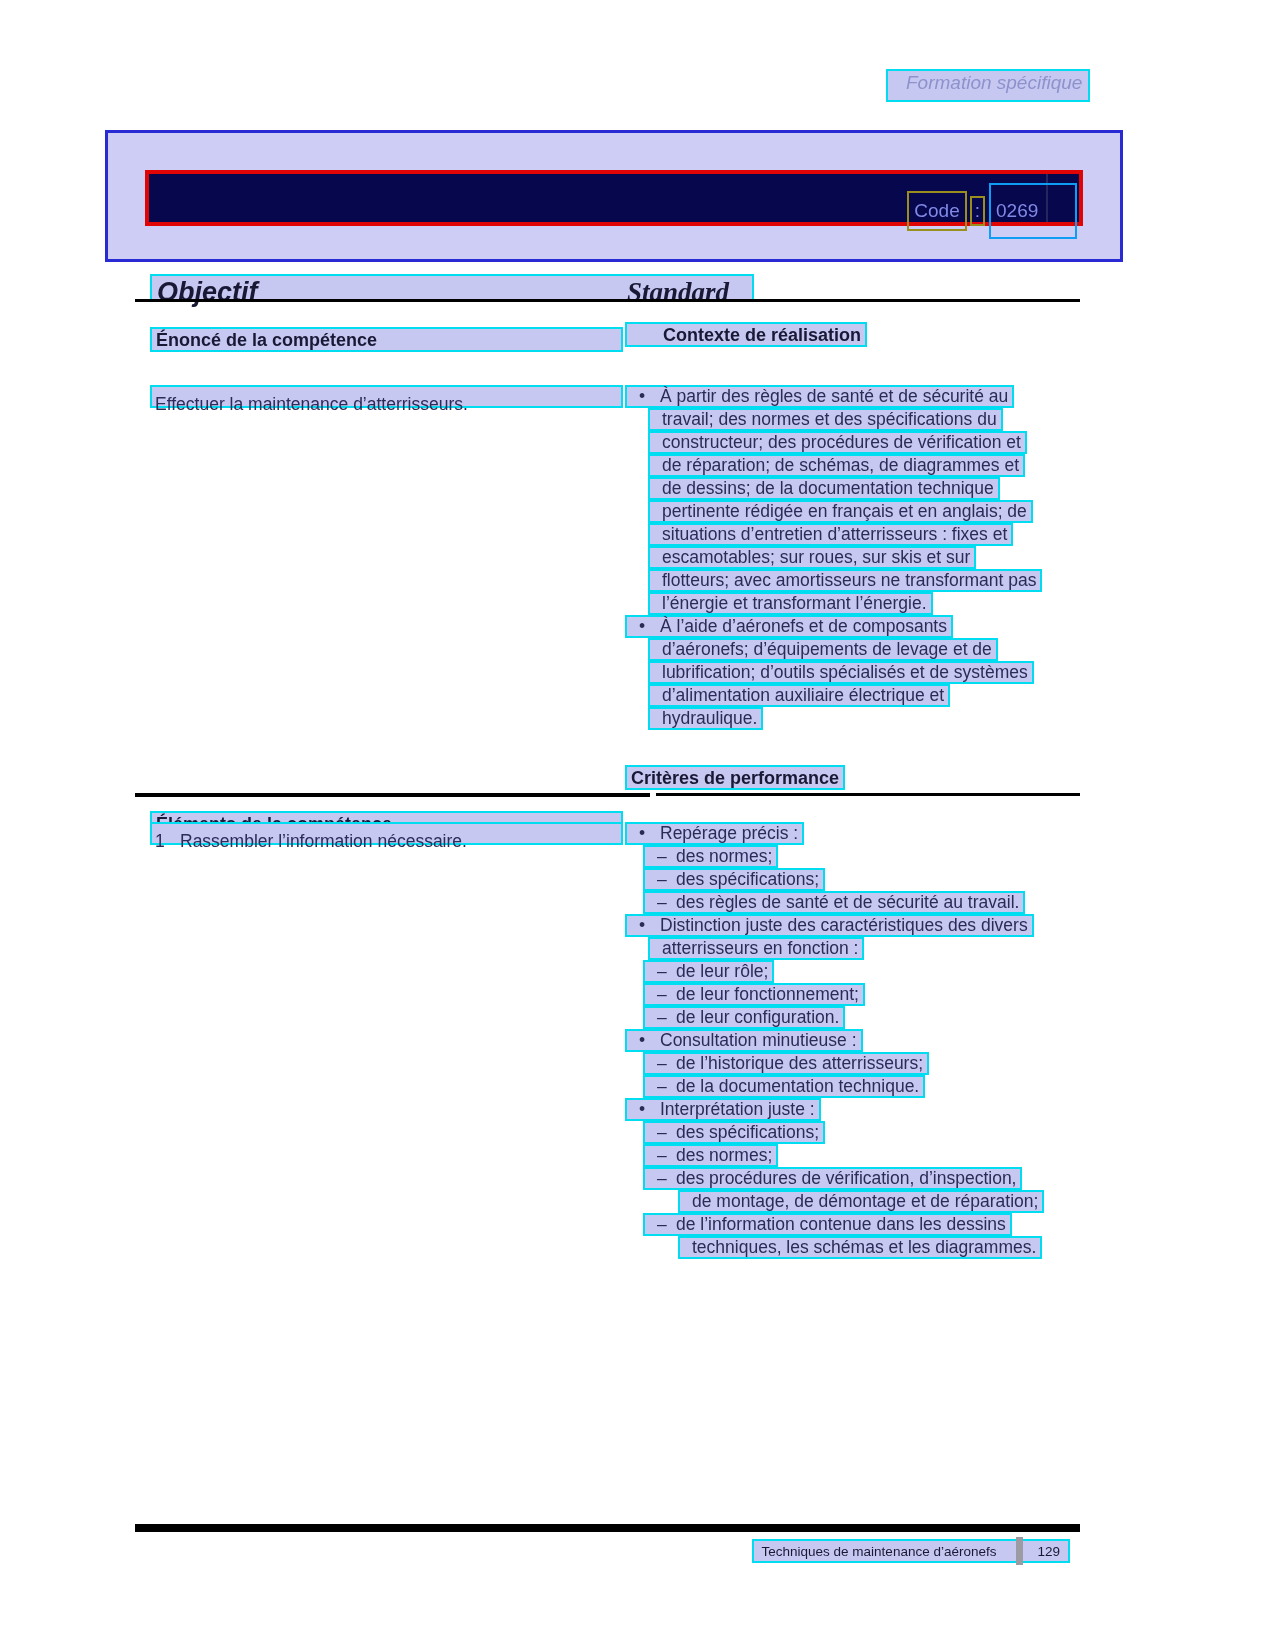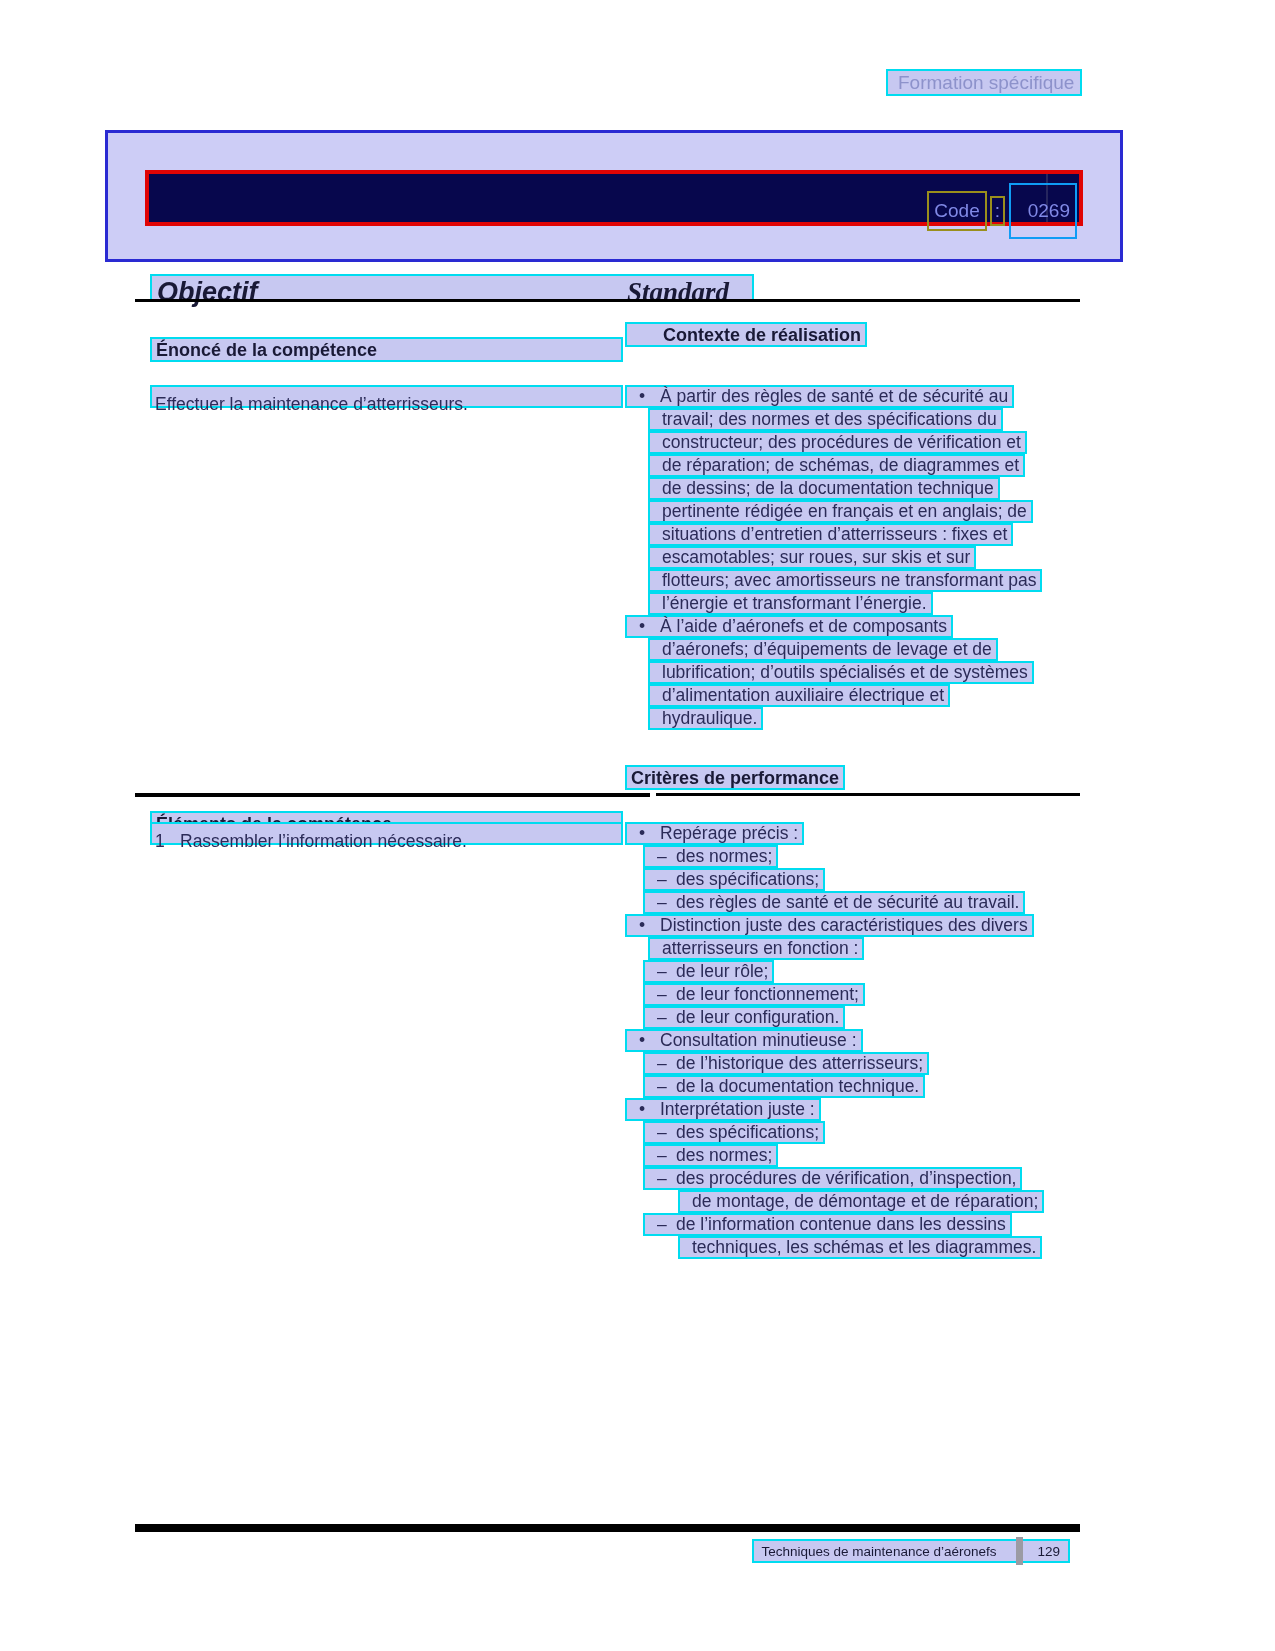--- a/index.html
+++ b/index.html
@@ -8,23 +8,24 @@
     font-family:"Liberation Sans","DejaVu Sans",sans-serif;
     color:var(--text_body); overflow:hidden;
   }
   .hl {
     background:var(--highlight_bg);
     border:2px solid var(--highlight_border);
     box-sizing:border-box;
   }
   
   .header-tag {
-    position:absolute; left:886px; top:69px; height:27px;
-    padding:1px 6px 0 10px; font-size:19px; color:var(--tag_text);
+    position:absolute; left:886px; top:69px; height:33px;
+    padding:1px 6px 0 18px; font-size:19px; color:var(--tag_text);
     white-space:nowrap;
+    font-style:italic;
   }
   
   .title-outer {
     position:absolute; left:105px; top:130px; width:1018px; height:132px;
     background:var(--panel_bg); border:3px solid var(--panel_border);
     box-sizing:border-box;
   }
   .title-navy {
     position:absolute; left:37px; top:37px; width:938px; height:56px;
     background:var(--banner_bg); border:4px solid var(--banner_border);
@@ -36,40 +37,40 @@
   }
   .code-group {
     position:absolute; top:9px; right:2px; display:flex; align-items:center;
     font-size:19px; color:var(--code_text); line-height:24px;
   }
   .code-label {
     border:2px solid var(--code_border); padding:6px 5px; white-space:nowrap;
   }
   .code-colon { border:2px solid var(--code_border); padding:1px 3px; margin-left:3px; }
   .code-value {
-    border:2px solid var(--value_border); margin-left:4px; width:68px;
-    text-align:right; padding:14px 5px; box-sizing:border-box; white-space:nowrap;
+    border:2px solid var(--value_border); margin-left:4px; width:88px;
+    text-align:left; padding:14px 5px; box-sizing:border-box; white-space:nowrap;
   }
   
   .obj-std-bar {
     position:absolute; left:150px; top:274px; width:604px; height:27px;
     font-size:27px; font-weight:bold; font-style:italic; color:var(--text_heading);
   }
   .obj-std-bar .objectif { position:absolute; left:5px; top:1px; }
   .obj-std-bar .standard { position:absolute; left:475px; top:1px;font-family:Liberation Serif, serif; }
   .rule-top {
     position:absolute; left:135px; top:299px; width:945px; height:3px;
     background:var(--rule_color);
   }
   
   .sec-head {
     position:absolute; height:25px; font-size:18px; font-weight:bold;
     color:var(--text_heading); white-space:nowrap; padding:1px 4px; line-height:20px;
   }
-  .sec1-left  { left:150px; top:337px; width:473px; }
+  .sec1-left  { left:150px; top:327px; width:473px; }
   .sec1-right { left:625px; top:322px;padding-left:36px; }
   .sec2-left  { left:150px; top:811px; width:473px; }
   .sec2-right { left:625px; top:765px; }
   .rule-sec2-left {
     position:absolute; left:135px; top:793px; width:515px; height:4px;
     background:var(--rule_color);
   }
   .rule-sec2-right {
     position:absolute; left:656px; top:793px; width:424px; height:3px;
     background:var(--rule_color);

